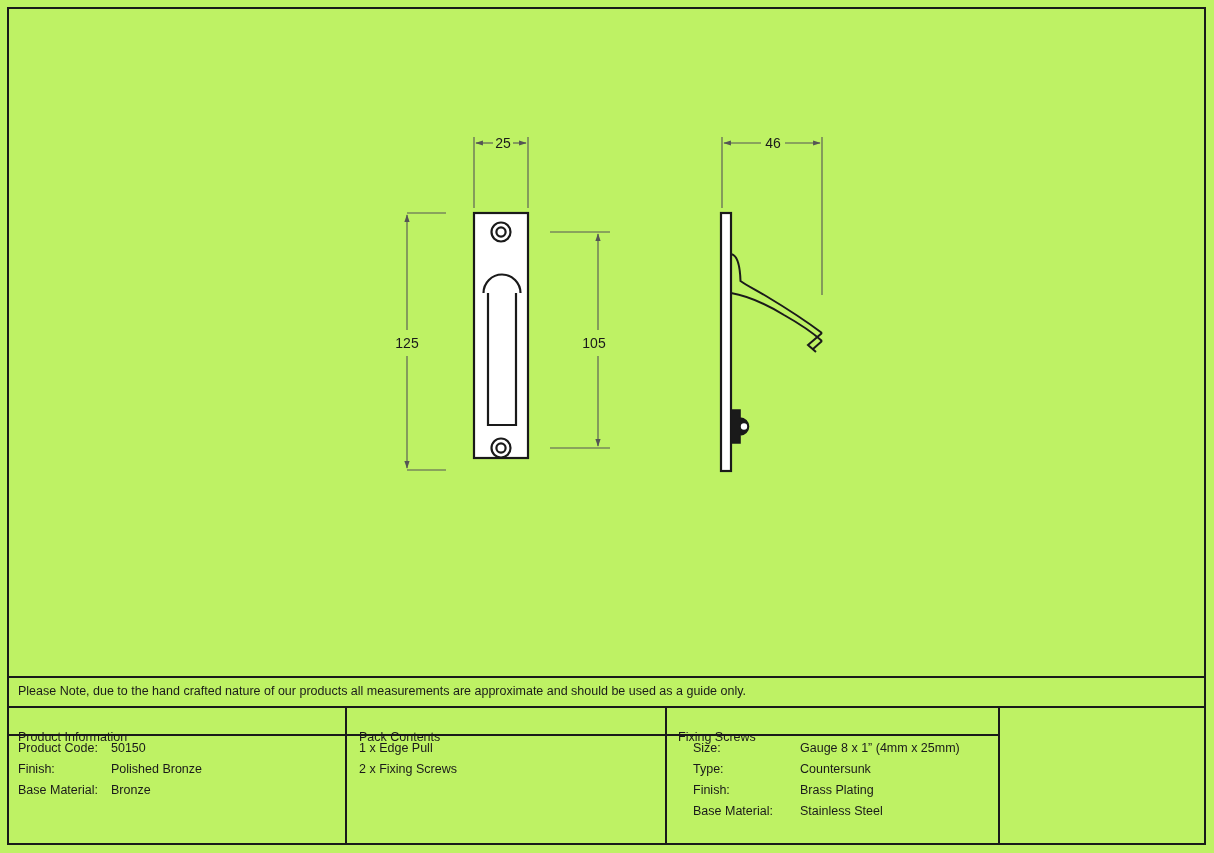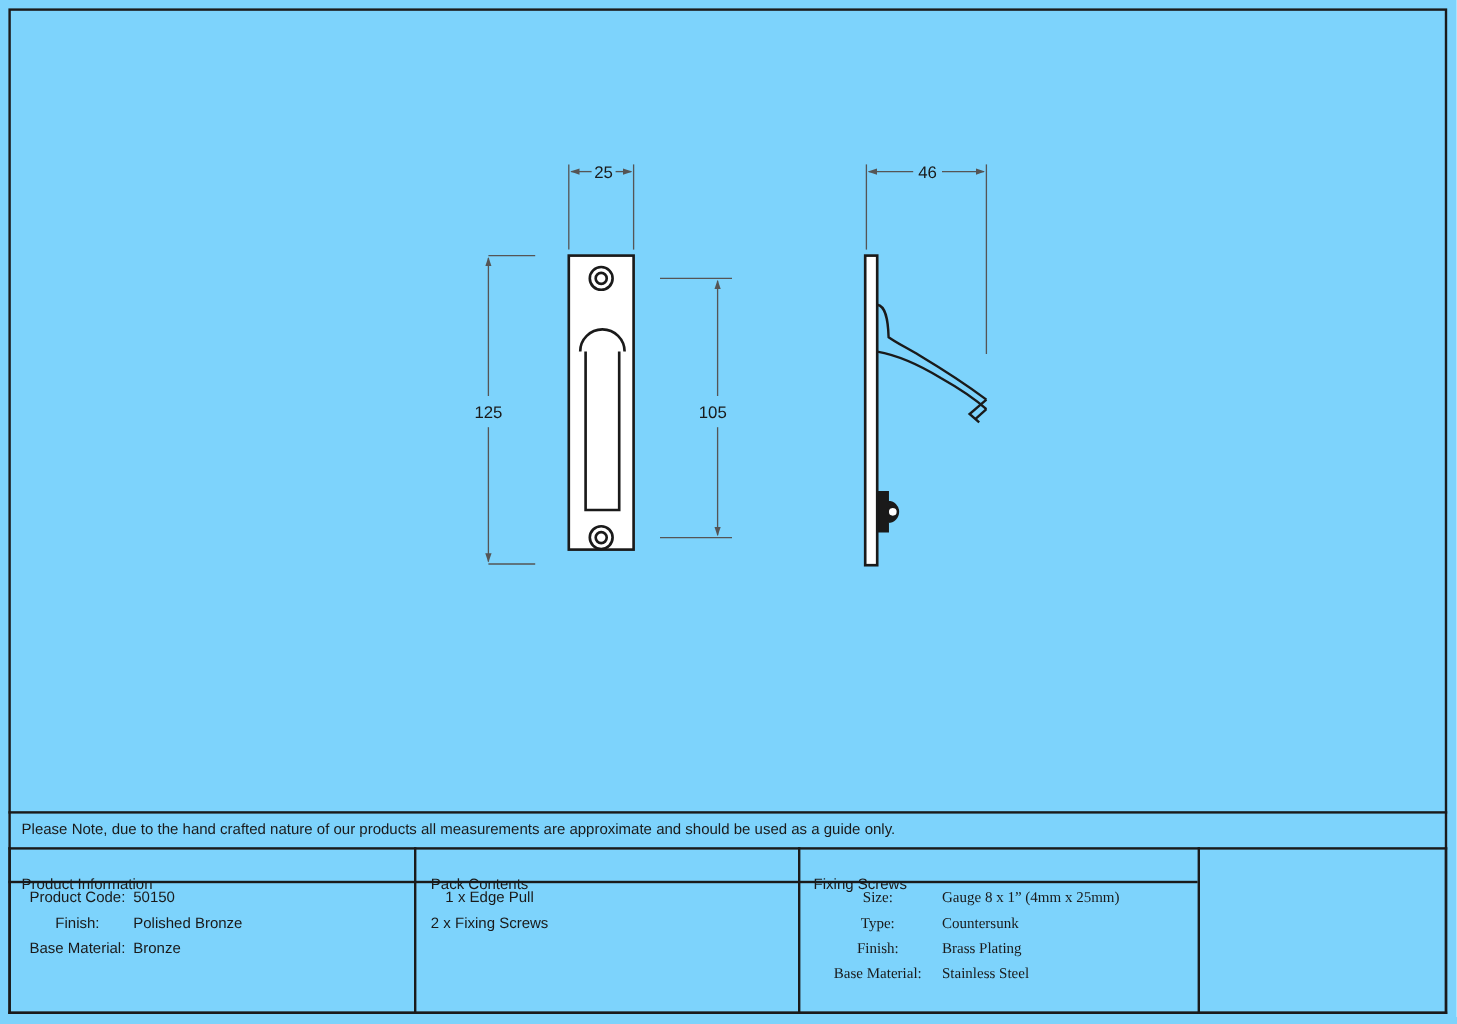--- a/index.html
+++ b/index.html
@@ -8,21 +8,21 @@
     background: #ffffff;
   }
   body {
     font-family: "Liberation Sans", sans-serif;
     color: #1a1a1a;
   }
   #page {
     position: relative;
     width: 1214px;
     height: 853px;
-    background: #7dd3fc;
+    background: #bef264;
     overflow: hidden;
   }
   
   #frame {
     position: absolute;
     left: 7px;
     top: 7px;
     width: 1199px;
     height: 838px;
     border: 2px solid #1a1a1a;
@@ -80,21 +80,20 @@
     align-items: center;
     font-size: 12.5px;
     color: #1a1a1a;
     margin-top: 16px;
   }
   .col-body {
     position: absolute;
     top: 62px;
     font-size: 12.5px;
     color: #1a1a1a;
-    text-align: center;
   }
   .spec-row {
     display: flex;
     line-height: 21px;
     white-space: nowrap;
   }
   .spec-label {
     display: inline-block;
   }
   .spec-value {
@@ -233,21 +232,21 @@
       </div>
     </div>
 
     <div class="col-header" style="left:352px;">Pack Contents</div>
     <div class="col-body" style="left:352px;">
       <div class="plain-row">1 x Edge Pull</div>
       <div class="plain-row">2 x Fixing Screws</div>
     </div>
 
     <div class="col-header" style="left:671px;">Fixing Screws</div>
-    <div class="col-body" style="left:671px;font-family:Liberation Serif, serif;">
+    <div class="col-body" style="left:686px;">
       <div class="spec-row">
         <span class="spec-label" style="width:107px;">Size:</span>
         <span class="spec-value">Gauge 8 x 1” (4mm x 25mm)</span>
       </div>
       <div class="spec-row">
         <span class="spec-label" style="width:107px;">Type:</span>
         <span class="spec-value">Countersunk</span>
       </div>
       <div class="spec-row">
         <span class="spec-label" style="width:107px;">Finish:</span>

